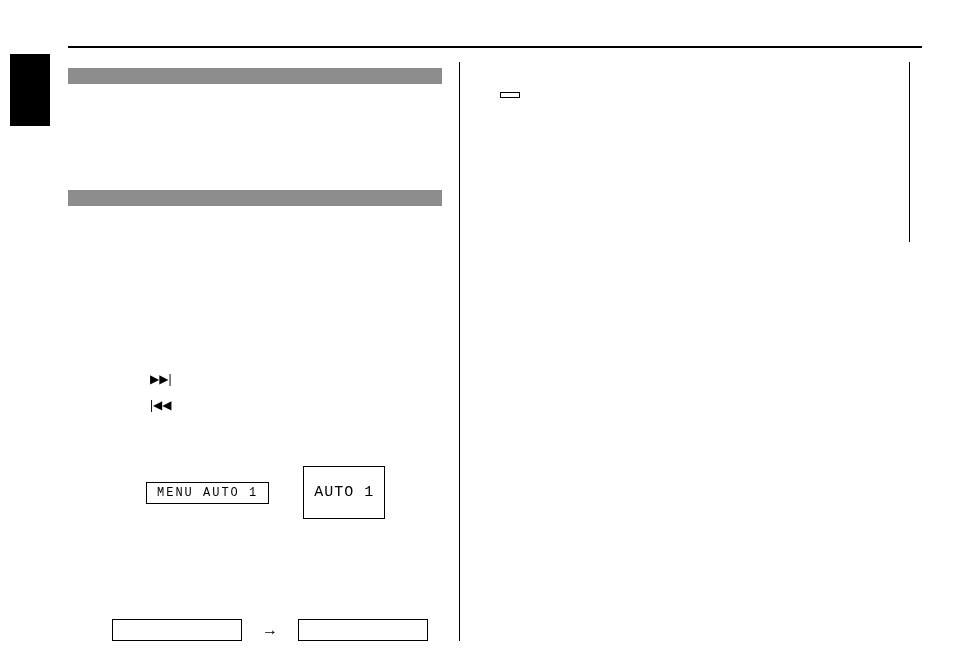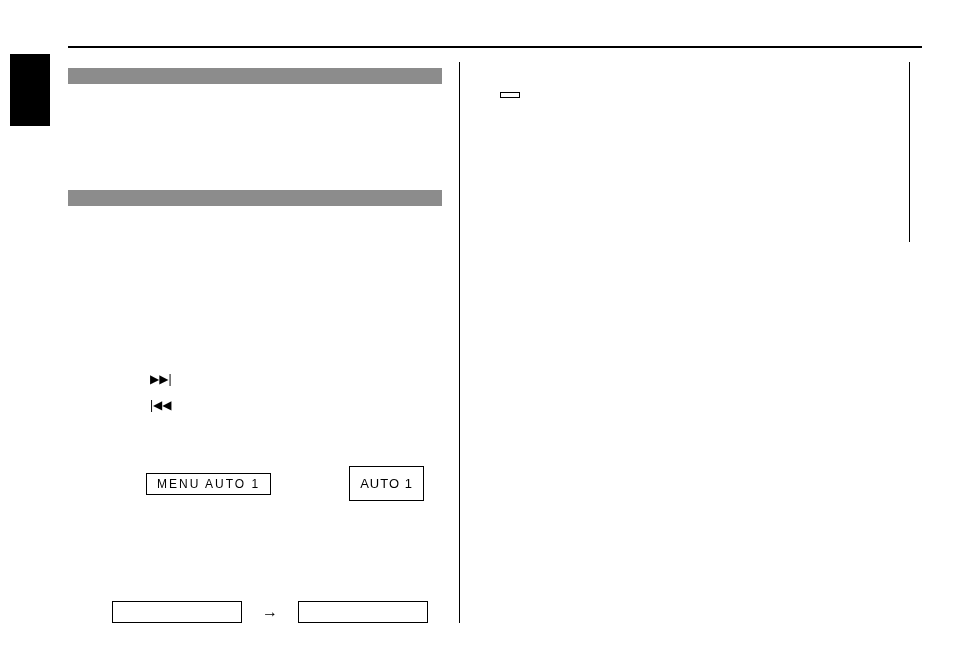--- a/index.html
+++ b/index.html
@@ -59,30 +59,29 @@
     width: 374px;
     margin-top: 6px;
     margin-bottom: 10px;
   }
   .spacer-small { height: 90px; }
   .spacer-tiny { height: 30px; }
   .lcd-box {
     display: inline-block;
     border: 1px solid #000;
     padding: 3px 10px;
-    font-family: Liberation Sans, sans-serif;
+    font-family: Liberation Mono, monospace;
     font-size: 12px;
     letter-spacing: 2px;
     vertical-align: middle;
   }
   .lcd-box.small {
-    font-size: 13px;
+    font-size: 15px;
     letter-spacing: 1px;
-    padding: 9px 10px;
-    margin-left: 44px;
+    padding: 17px 10px;
   }
   .lcd-row {
     margin-top: 8px;
     margin-left: 78px;
     display: flex;
     align-items: center;
     gap: 34px;
   }
   .empty-row {
     margin-top: 100px;

